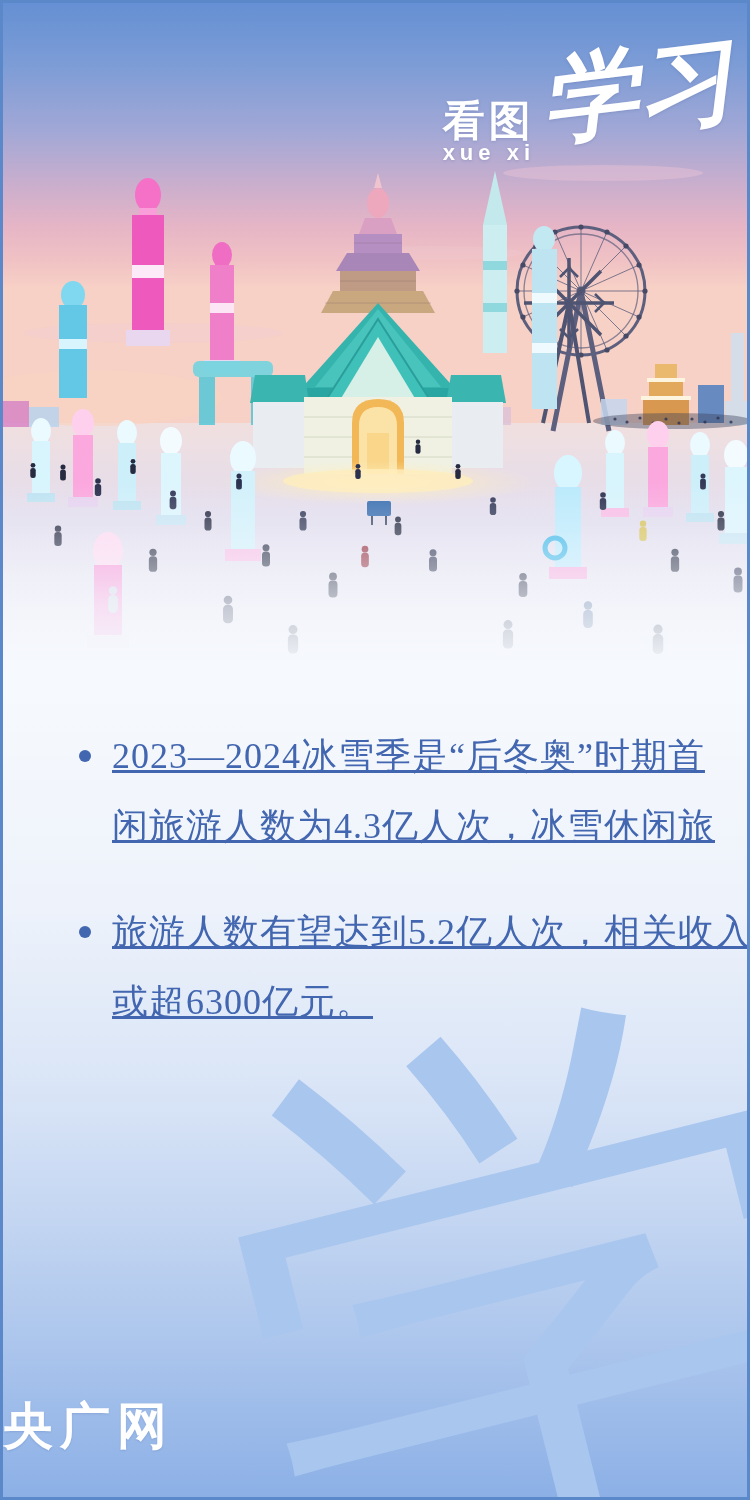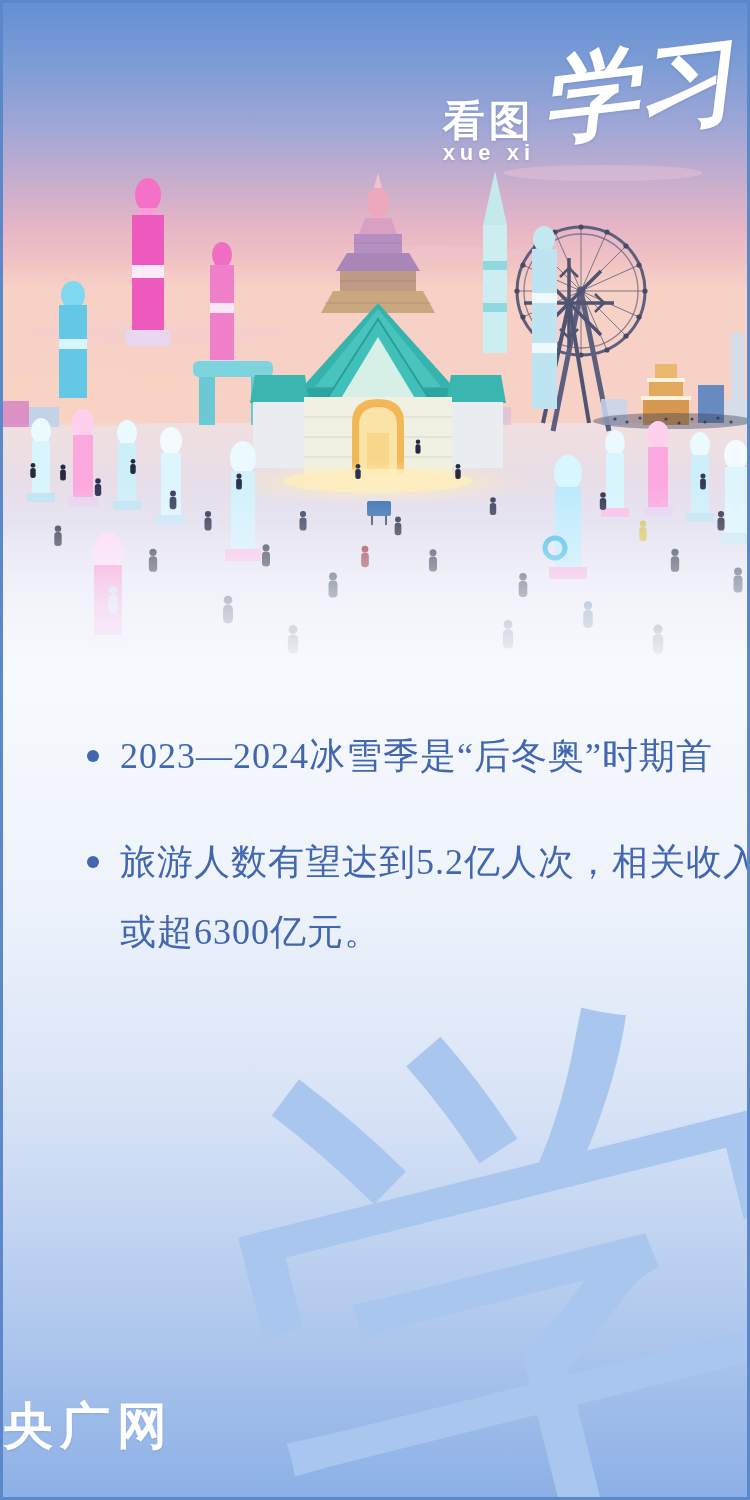--- a/index.html
+++ b/index.html
@@ -39,22 +39,23 @@
   .watermark{
     position:absolute;top:1005px;right:-95px;
     font-family:"Liberation Serif","DejaVu Serif",serif;
     font-size:600px;line-height:1;
     color:#a9c6ee;
     transform:rotate(-14deg);
     user-select:none;
   }
   
   .content{
-    position:absolute;left:84px;top:718px;width:625px;
+    position:absolute;left:76px;top:718px;width:625px;
     color:#4266af;
+    text-decoration:underline;
   }
   .bullet{display:flex;margin-bottom:36px;}
   .bullet-dot{
     flex:0 0 12px;width:12px;height:12px;border-radius:50%;
     background:#4266af;margin:29px 21px 0 0;
   }
   .bullet-lines{
     font-family:"Liberation Serif","DejaVu Serif",serif;
     font-size:36px;line-height:70px;letter-spacing:1px;
     white-space:nowrap;
@@ -374,20 +375,21 @@
   </div>
 
   <div class="watermark">学</div>
 
   <div class="content">
 
     <div class="bullet">
       <div class="bullet-dot"></div>
       <div class="bullet-lines">
         <div>2023—2024冰雪季是“后冬奥”时期首</div>
+        <div>闲旅游人数为4.3亿人次，冰雪休闲旅</div>
       </div>
     </div>
 
     <div class="bullet">
       <div class="bullet-dot"></div>
       <div class="bullet-lines">
         <div>旅游人数有望达到5.2亿人次，相关收入</div>
         <div>或超6300亿元。</div>
       </div>
     </div>

